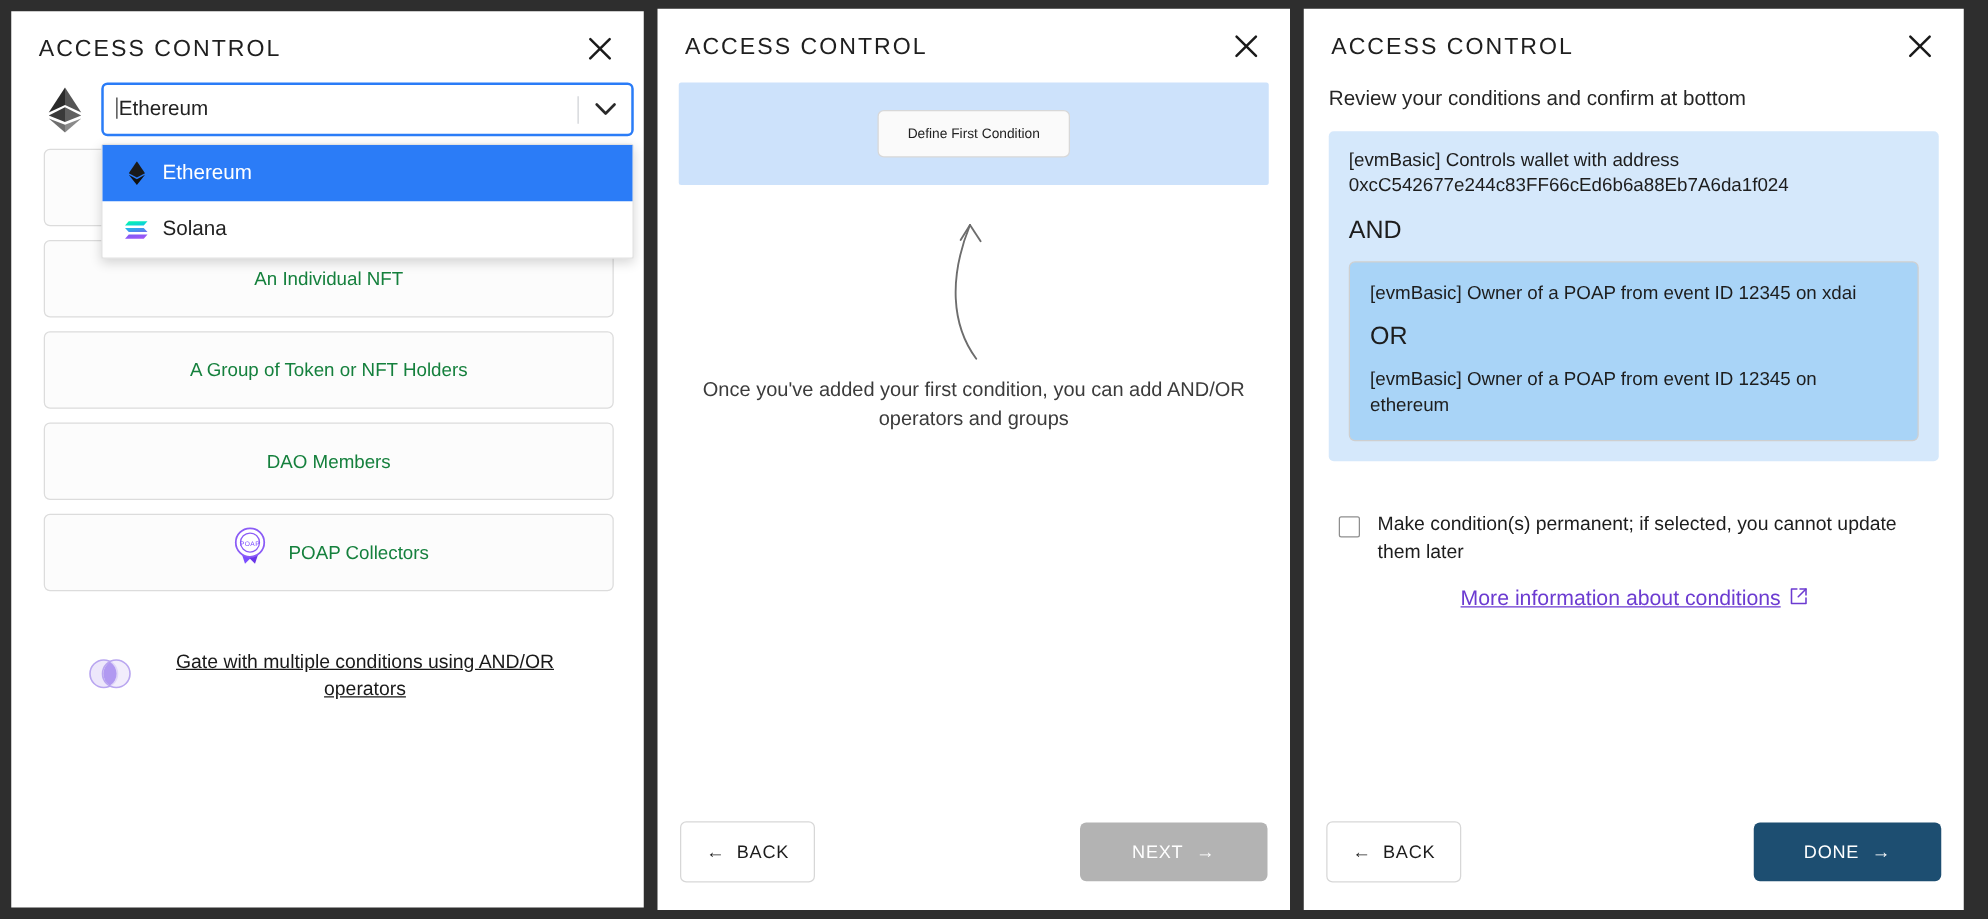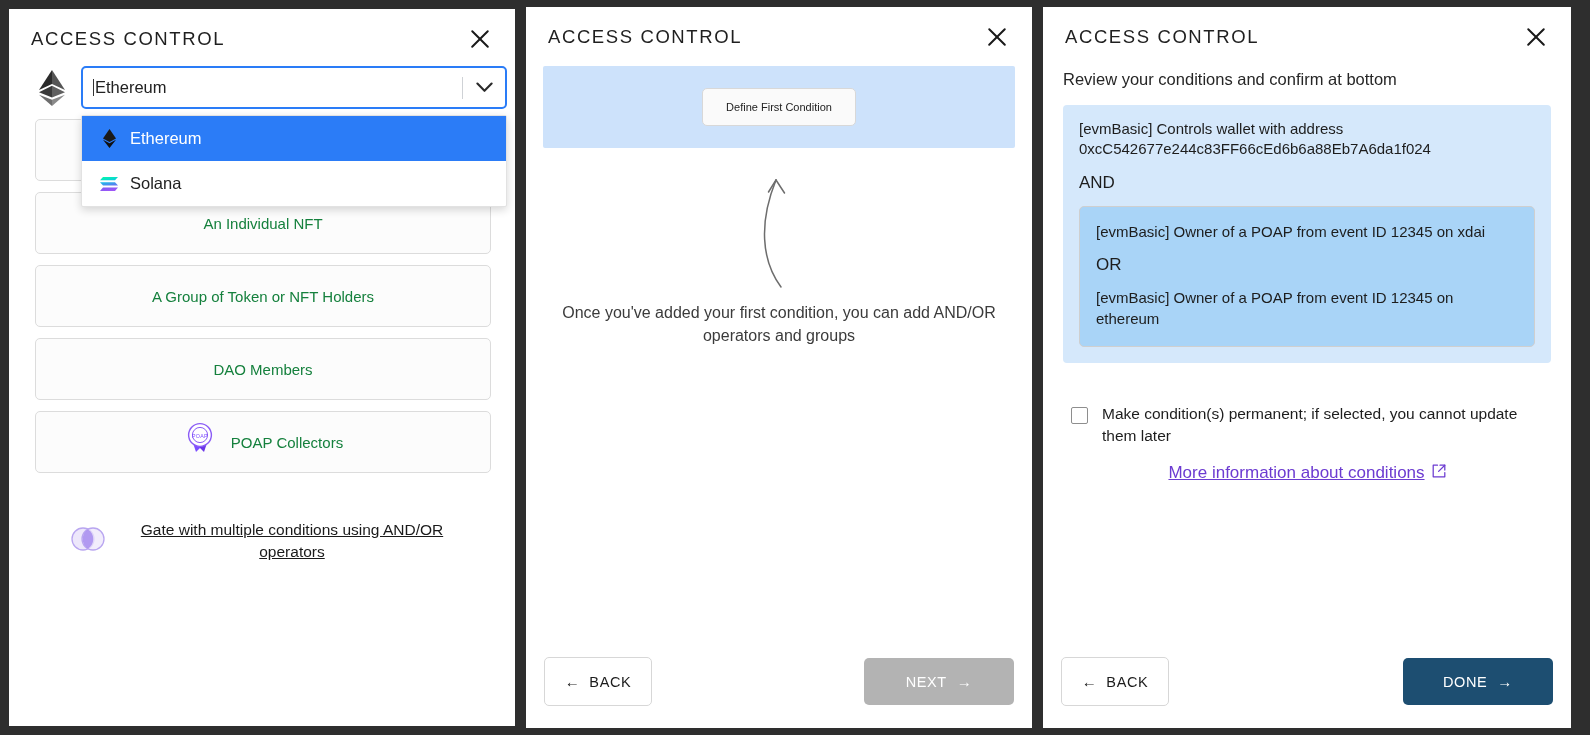--- a/index.html
+++ b/index.html
@@ -261,21 +261,21 @@
     background: #d5e8fb;
     border-radius: 4px;
     padding: 14px 16px 16px 16px;
   }
   .cond-text {
     font-size: 15px;
     color: #1d1d1d;
     line-height: 1.36;
   }
   .cond-op {
-    font-size: 17px;
+    font-size: 20px;
     color: #1d1d1d;
     margin-top: 13px;
   }
   .cond-inner {
     margin-top: 13px;
     background: #a9d4f7;
     border: 1px solid #cfcfcf;
     border-radius: 5px;
     padding: 15px 16px 17px 16px;
   }

